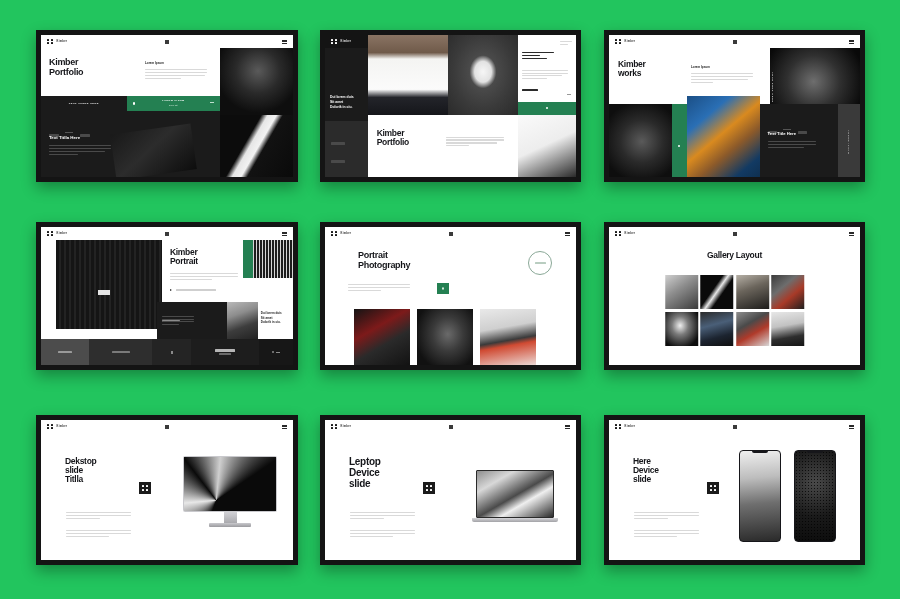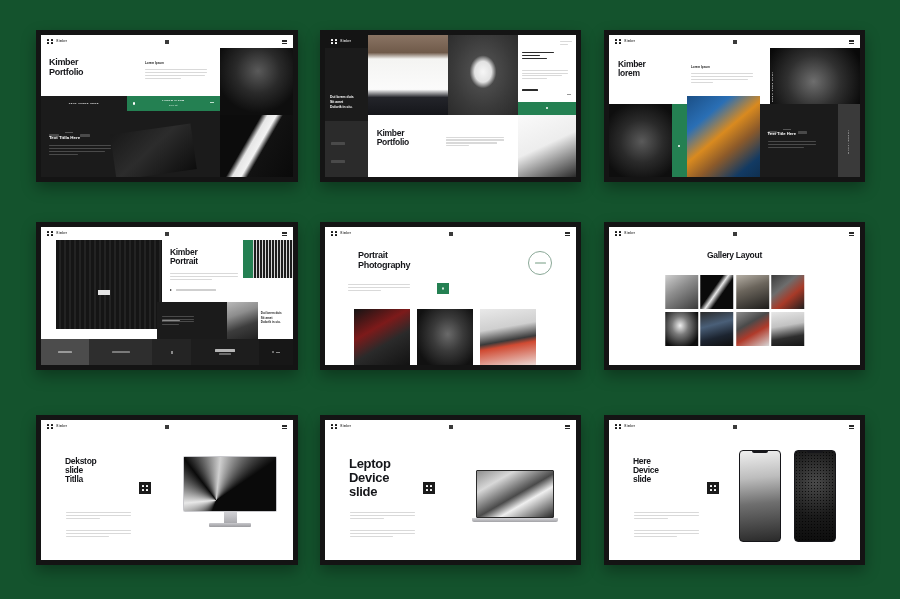--- a/index.html
+++ b/index.html
@@ -3,21 +3,21 @@
 <meta charset="utf-8">
 <style>
   * { box-sizing: border-box; margin:0; padding:0; }
   html,body{
     width:900px; height:599px; overflow:hidden;
     background:#3f6b4e;
     font-family:"Liberation Sans", sans-serif;
   }
   .board{
     position:relative; width:900px; height:599px;
-    background:#14532d;
+    background:#22c55e;
   }
   
   .slide{
     position:absolute;
     background:#141414;
     padding:5px;
     box-shadow:0 6px 14px rgba(0,0,0,.33);
   }
   .canvas{
     position:relative; width:100%; height:100%;
@@ -268,21 +268,21 @@
           </span>
       </div>
 
       <div class="img im-head2" style="right:0;top:13px;width:37%;height:56%;">
         <span class="vert" style="position:absolute;left:4px;top:24px;color:#e4e4e4;">YOUR TEXT HERE</span>
       </div>
 
       <div class="blk" style="left:0;top:13px;width:64%;height:56%;background:#fff;">
         <div class="h1" style="position:absolute;left:9px;top:12px;font-size:8.5px;">
           <div>Kimber</div>
-            <div>lorem</div>
+            <div>works</div>
         </div>
         <div style="position:absolute;left:82px;top:17px;width:62px;">
           <div style="font-size:3px;font-weight:700;color:#1b1b1b;margin-bottom:4px;">Lorem Ipsum</div>
           <span class="ph" style="width:100%"></span>
             <span class="ph" style="width:100%"></span>
           <span class="ph" style="width:92%"></span>
             <span class="ph" style="width:36%"></span>
         </div>
       </div>
 
@@ -521,21 +521,21 @@
             <i></i>
           </span>
         <span class="brand">Kimber</span>
         <span class="ctr-mark"></span>
         <span class="burger">
             <span></span>
             <span></span>
             <span></span>
           </span>
       </div>
-      <div class="h1" style="position:absolute;left:24px;top:37px;font-size:13px;">
+      <div class="h1" style="position:absolute;left:24px;top:37px;font-size:10px;">
         <div>Leptop</div>
           <div>Device</div>
           <div>slide</div>
       </div>
       <div class="blk drk sqbadge" style="left:98px;top:62px;width:12px;height:12px;">
         <span class="dots" style="margin:0;">
             <i style="background:#fff"></i>
             <i style="background:#fff"></i>
             <i style="background:#fff"></i>
             <i style="background:#fff"></i>

